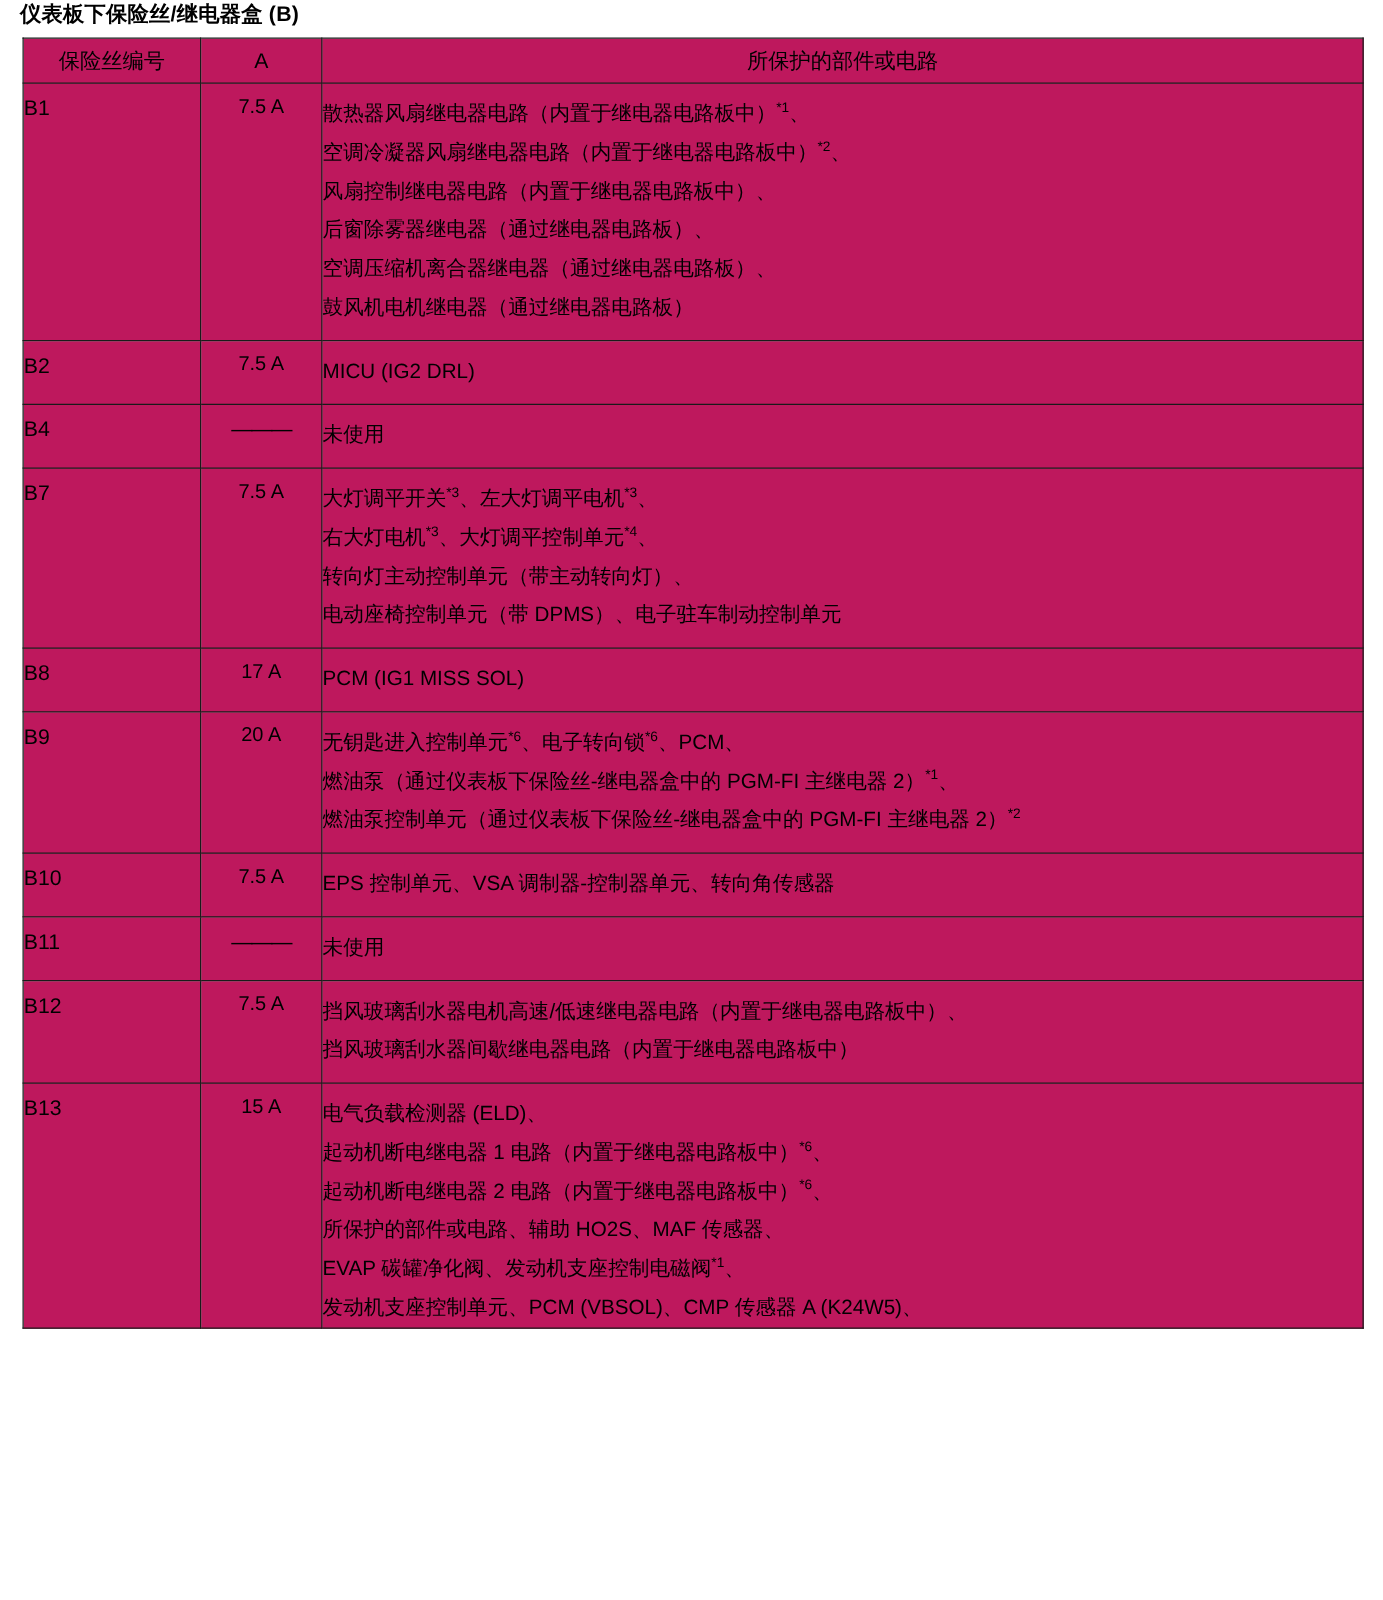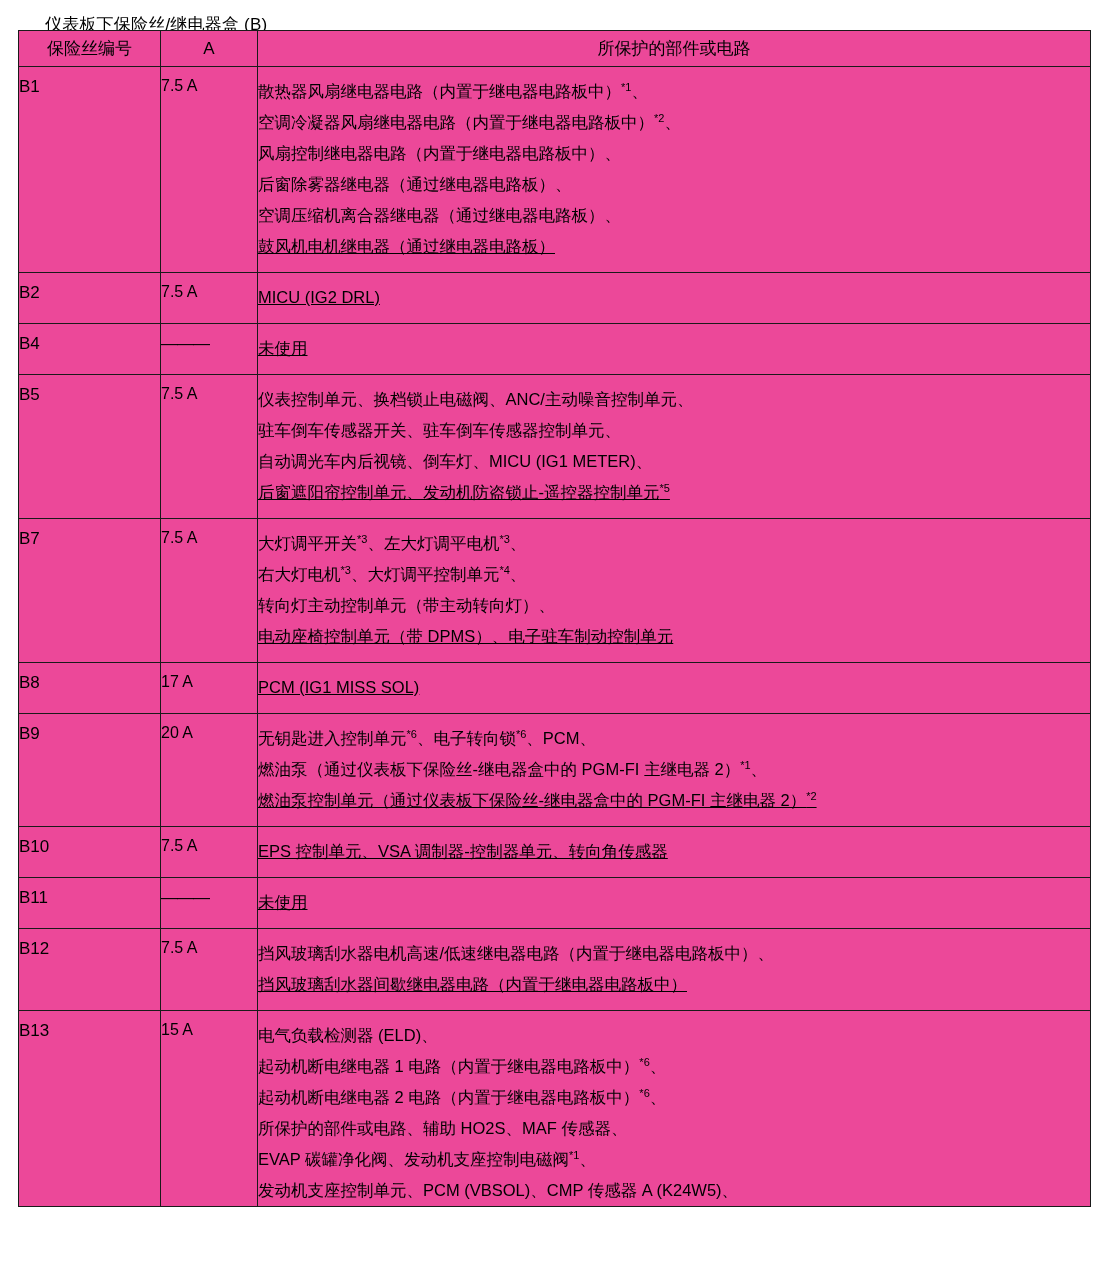--- a/index.html
+++ b/index.html
@@ -17,42 +17,41 @@
   .page {
     position: relative;
     width: 1106px;
     height: 1280px;
     box-sizing: border-box;
     padding: 0;
   }
   .doc-title {
     position: absolute;
     left: 16px;
-    top: 14px;
-    font-size: 17px;
-    font-weight: normal;
+    top: 1px;
+    font-size: 17px;
+    font-weight: bold;
     letter-spacing: 0.2px;
     line-height: 22px;
     white-space: nowrap;
-    margin-left: 29px;
   }
   table.fusebox {
     position: absolute;
     left: 18px;
     top: 30px;
     width: 1072px;
     border-collapse: collapse;
     table-layout: fixed;
     background: #ffffff;
   }
   table.fusebox td, table.fusebox th {
     border: 1.6px solid #1a1a1a;
     padding: 0;
     vertical-align: top;
-    background: #ec4899;
+    background: #be185d;
   }
   col.c-fuse { width: 142px; }
   col.c-amp  { width: 97px; }
   col.c-desc { width: 833px; }
 
   th.hd {
     text-align: center;
     font-weight: normal;
     font-size: 17px;
     height: 35px;
@@ -62,21 +61,21 @@
   }
   th.hd.desc-hd {
     text-align: center;
   }
   td.fuse-cell {
     text-align: left;
     font-size: 17px;
     white-space: nowrap;
   }
   td.amp-cell {
-    text-align: left;
+    text-align: center;
     font-size: 16px;
     white-space: nowrap;
   }
   td.desc-cell {
     text-align: left;
     font-size: 16.5px;
     padding-left: 10px;
   }
   .cellpad-top {
     display: block;
@@ -85,21 +84,20 @@
   .desc-line {
     display: block;
     line-height: 31px;
     white-space: nowrap;
   }
   .desc-line.first {
     padding-top: 9px;
   }
   .desc-line.last {
     padding-bottom: 10px;
-    text-decoration: underline;
   }
   .sup {
     font-size: 11px;
     vertical-align: super;
     line-height: 0;
   }
   .dashes {
     letter-spacing: -1px;
     font-size: 17px;
   }
@@ -158,34 +156,20 @@
           </td>
           <td class="amp-cell">
             <span class="cellpad-top dashes">———</span>
           </td>
           <td class="desc-cell">
             <span class="desc-line first last">未使用</span>
           </td>
         </tr>
         <tr>
           <td class="fuse-cell">
-            <span class="cellpad-top">B5</span>
-          </td>
-          <td class="amp-cell">
-            <span class="cellpad-top">7.5 A</span>
-          </td>
-          <td class="desc-cell">
-            <span class="desc-line first">仪表控制单元、换档锁止电磁阀、ANC/主动噪音控制单元、</span>
-            <span class="desc-line">驻车倒车传感器开关、驻车倒车传感器控制单元、</span>
-            <span class="desc-line">自动调光车内后视镜、倒车灯、MICU (IG1 METER)、</span>
-            <span class="desc-line last">后窗遮阳帘控制单元、发动机防盗锁止-遥控器控制单元<span class="sup">*5</span></span>
-          </td>
-        </tr>
-        <tr>
-          <td class="fuse-cell">
             <span class="cellpad-top">B7</span>
           </td>
           <td class="amp-cell">
             <span class="cellpad-top">7.5 A</span>
           </td>
           <td class="desc-cell">
             <span class="desc-line first">大灯调平开关<span class="sup">*3</span>、左大灯调平电机<span class="sup">*3</span>、</span>
             <span class="desc-line">右大灯电机<span class="sup">*3</span>、大灯调平控制单元<span class="sup">*4</span>、</span>
             <span class="desc-line">转向灯主动控制单元（带主动转向灯）、</span>
             <span class="desc-line last">电动座椅控制单元（带 DPMS）、电子驻车制动控制单元</span>

